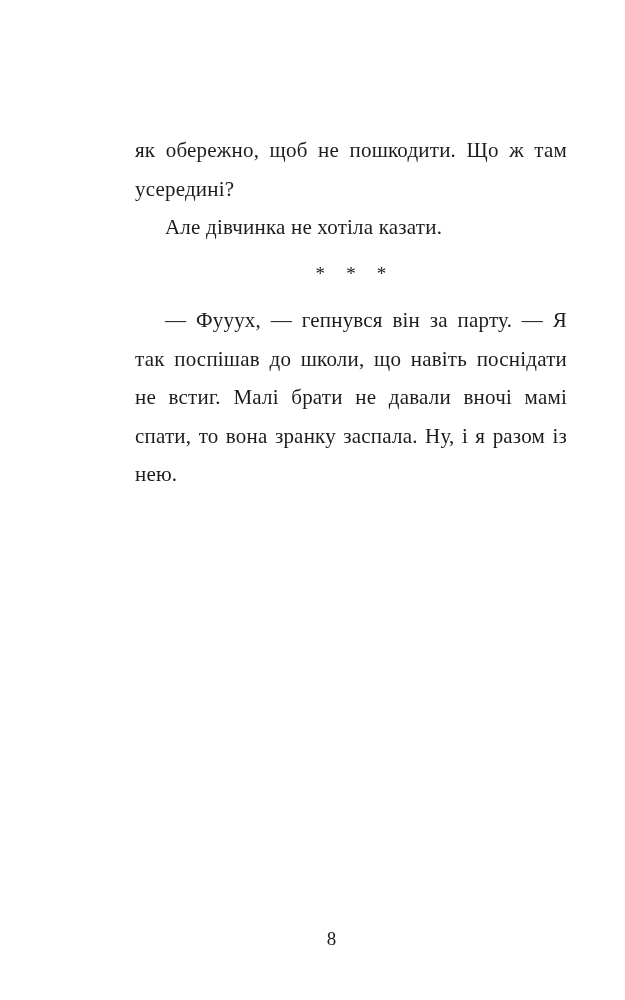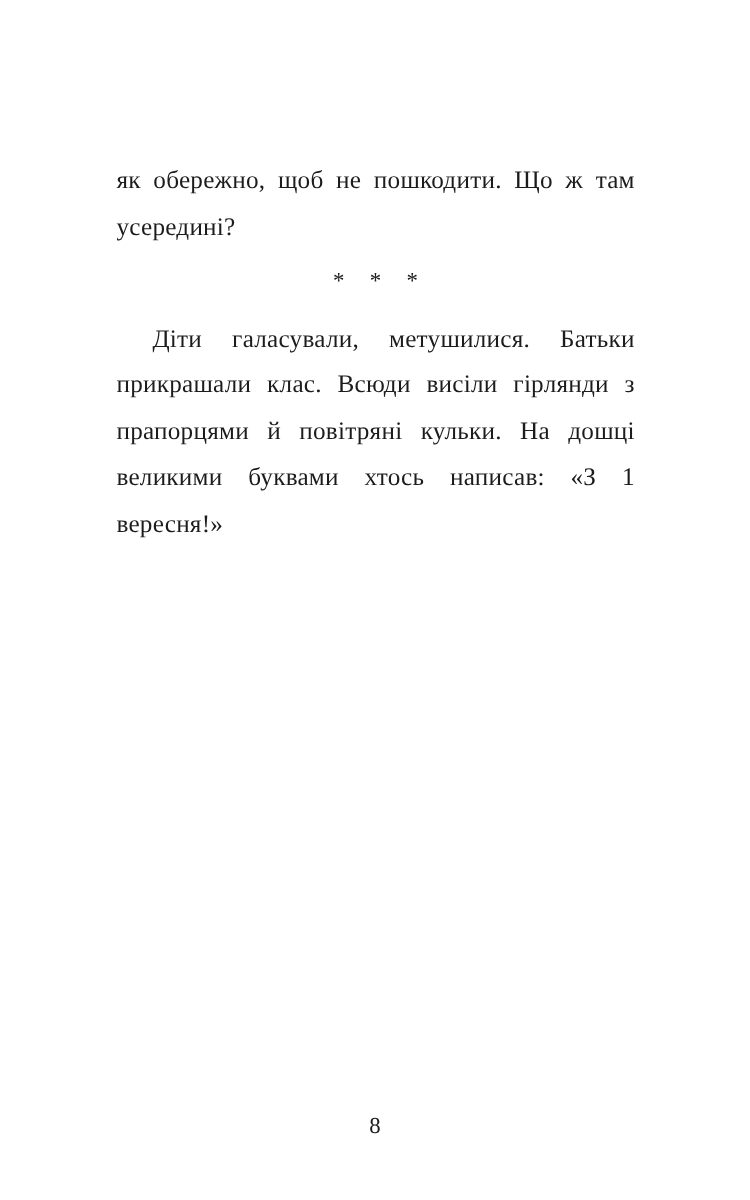--- a/index.html
+++ b/index.html
@@ -11,20 +11,21 @@
     height: 1000px;
     background: #ffffff;
     position: relative;
     overflow: hidden;
     font-family: "Liberation Serif", "DejaVu Serif", serif;
     color: #1c1c1c;
   }
   .page {
     position: absolute;
     inset: 0;
+    margin-left: 38px;
   }
   .text-block {
     position: absolute;
     left: 97px;
     top: 131px;
     width: 432px;
     font-size: 21px;
     line-height: 38.5px;
     text-align: justify;
     letter-spacing: 0.2px;
@@ -50,17 +51,18 @@
     text-align: center;
     font-size: 19px;
   }
 </style>
 </head>
 <body>
 
 <div class="page">
   <div class="text-block">
     <p class="para">як обережно, щоб не пошкодити. Що ж там усередині?</p>
+    <p class="para indent">Але дівчинка не хотіла казати.</p>
     <p class="separator">* * *</p>
-    <p class="para indent">Діти галасували, метушилися. Батьки прикрашали клас. Всюди висіли гірлянди з прапорцями й повітряні кульки. На дошці великими буквами хтось написав: «З 1 вересня!»</p>
+    <p class="para indent">— Фууух, — гепнувся він за парту. — Я так поспішав до школи, що навіть поснідати не встиг. Малі брати не давали вночі мамі спати, то вона зранку заспала. Ну, і я разом із нею.</p>
   </div>
   <div class="page-number">8</div>
 </div>
 
 </body></html>

